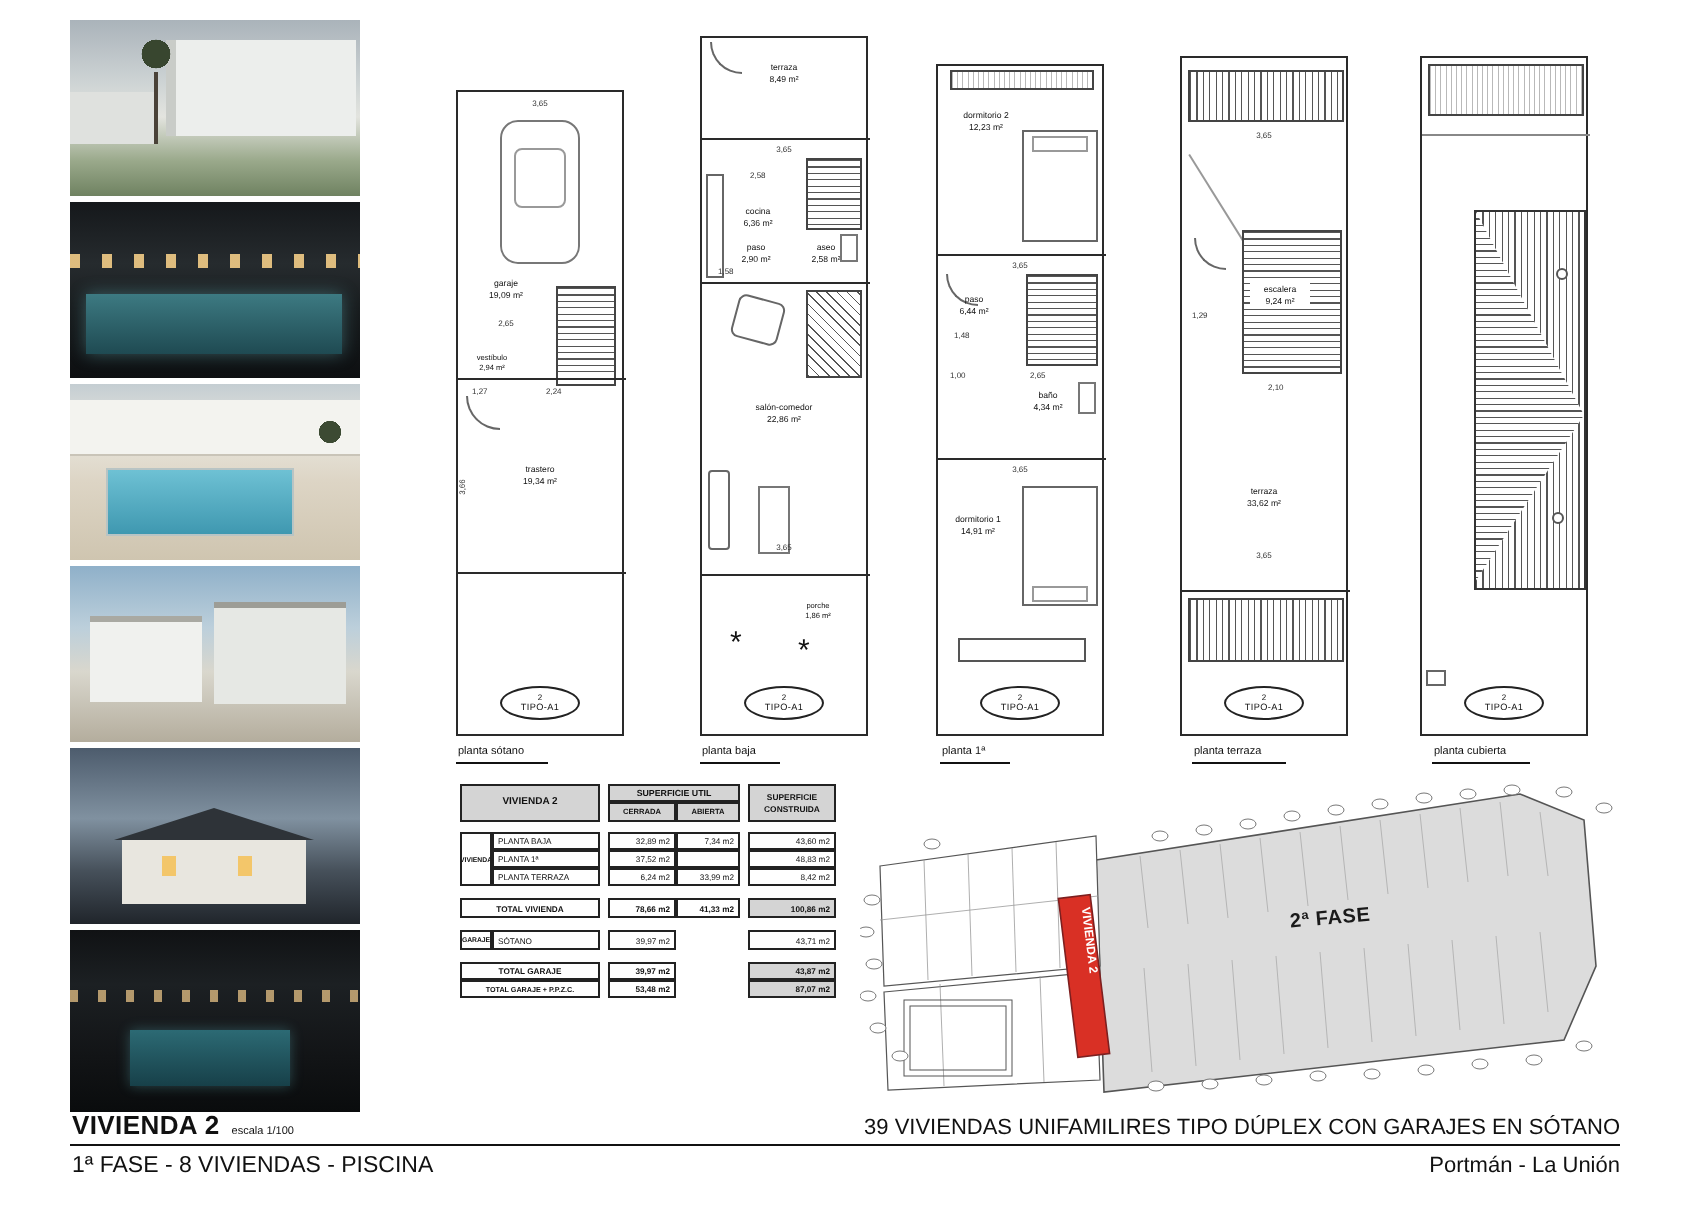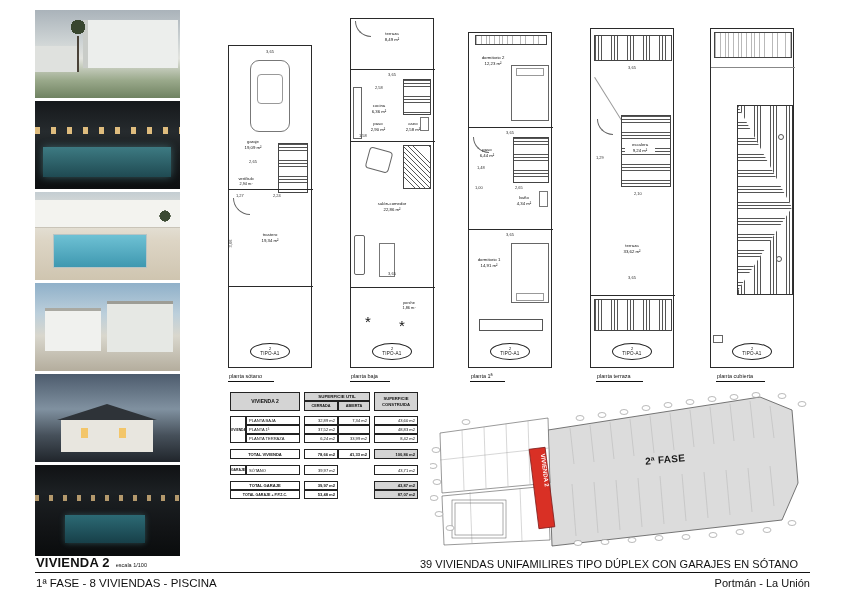--- a/index.html
+++ b/index.html
@@ -44,21 +44,21 @@
   
   #site-plan{position:absolute;left:430px;top:388px;width:385px;height:160px;}
   #site-plan svg{position:absolute;left:0;top:0;}
   #phase-label{position:absolute;left:215px;top:66px;font-size:10px;font-weight:bold;
     transform:rotate(-5deg);color:#1a1a1a;letter-spacing:0.3px;}
   
   #title-left{position:absolute;left:36px;top:555px;font-size:13px;font-weight:bold;letter-spacing:0.2px;}
   #title-left .scale{font-size:5.5px;font-weight:normal;margin-left:6px;letter-spacing:0;}
   #title-rule{position:absolute;left:35px;top:572px;width:775px;height:1px;background:#111;}
   #subtitle-left{position:absolute;left:36px;top:577px;font-size:11.5px;}
-  #title-right{position:absolute;left:420px;top:558px;width:390px;text-align:left;font-size:11px;}
+  #title-right{position:absolute;left:420px;top:558px;width:390px;text-align:right;font-size:11px;}
   #subtitle-right{position:absolute;left:420px;top:577px;width:390px;text-align:right;font-size:11px;}
 </style>
 </head>
 <body>
 
 <div class="ph" style="top:10px;background:linear-gradient(180deg,#aab3ba 0%,#cdd3d4 35%,#e3e4df 55%,#9aa98b 80%,#6f8261 100%);">
   <div style="left:48px;top:10px;width:90px;height:48px;background:#eceeec;border-left:5px solid #c9ccc8;"></div>
   <div style="left:0;top:36px;width:44px;height:26px;background:#dfe1de;"></div>
   <div style="left:30px;top:4px;width:26px;height:26px;background:radial-gradient(closest-side,#38462f 55%,transparent 56%);"></div>
   <div style="left:42px;top:26px;width:2px;height:36px;background:#4a4238;"></div>

